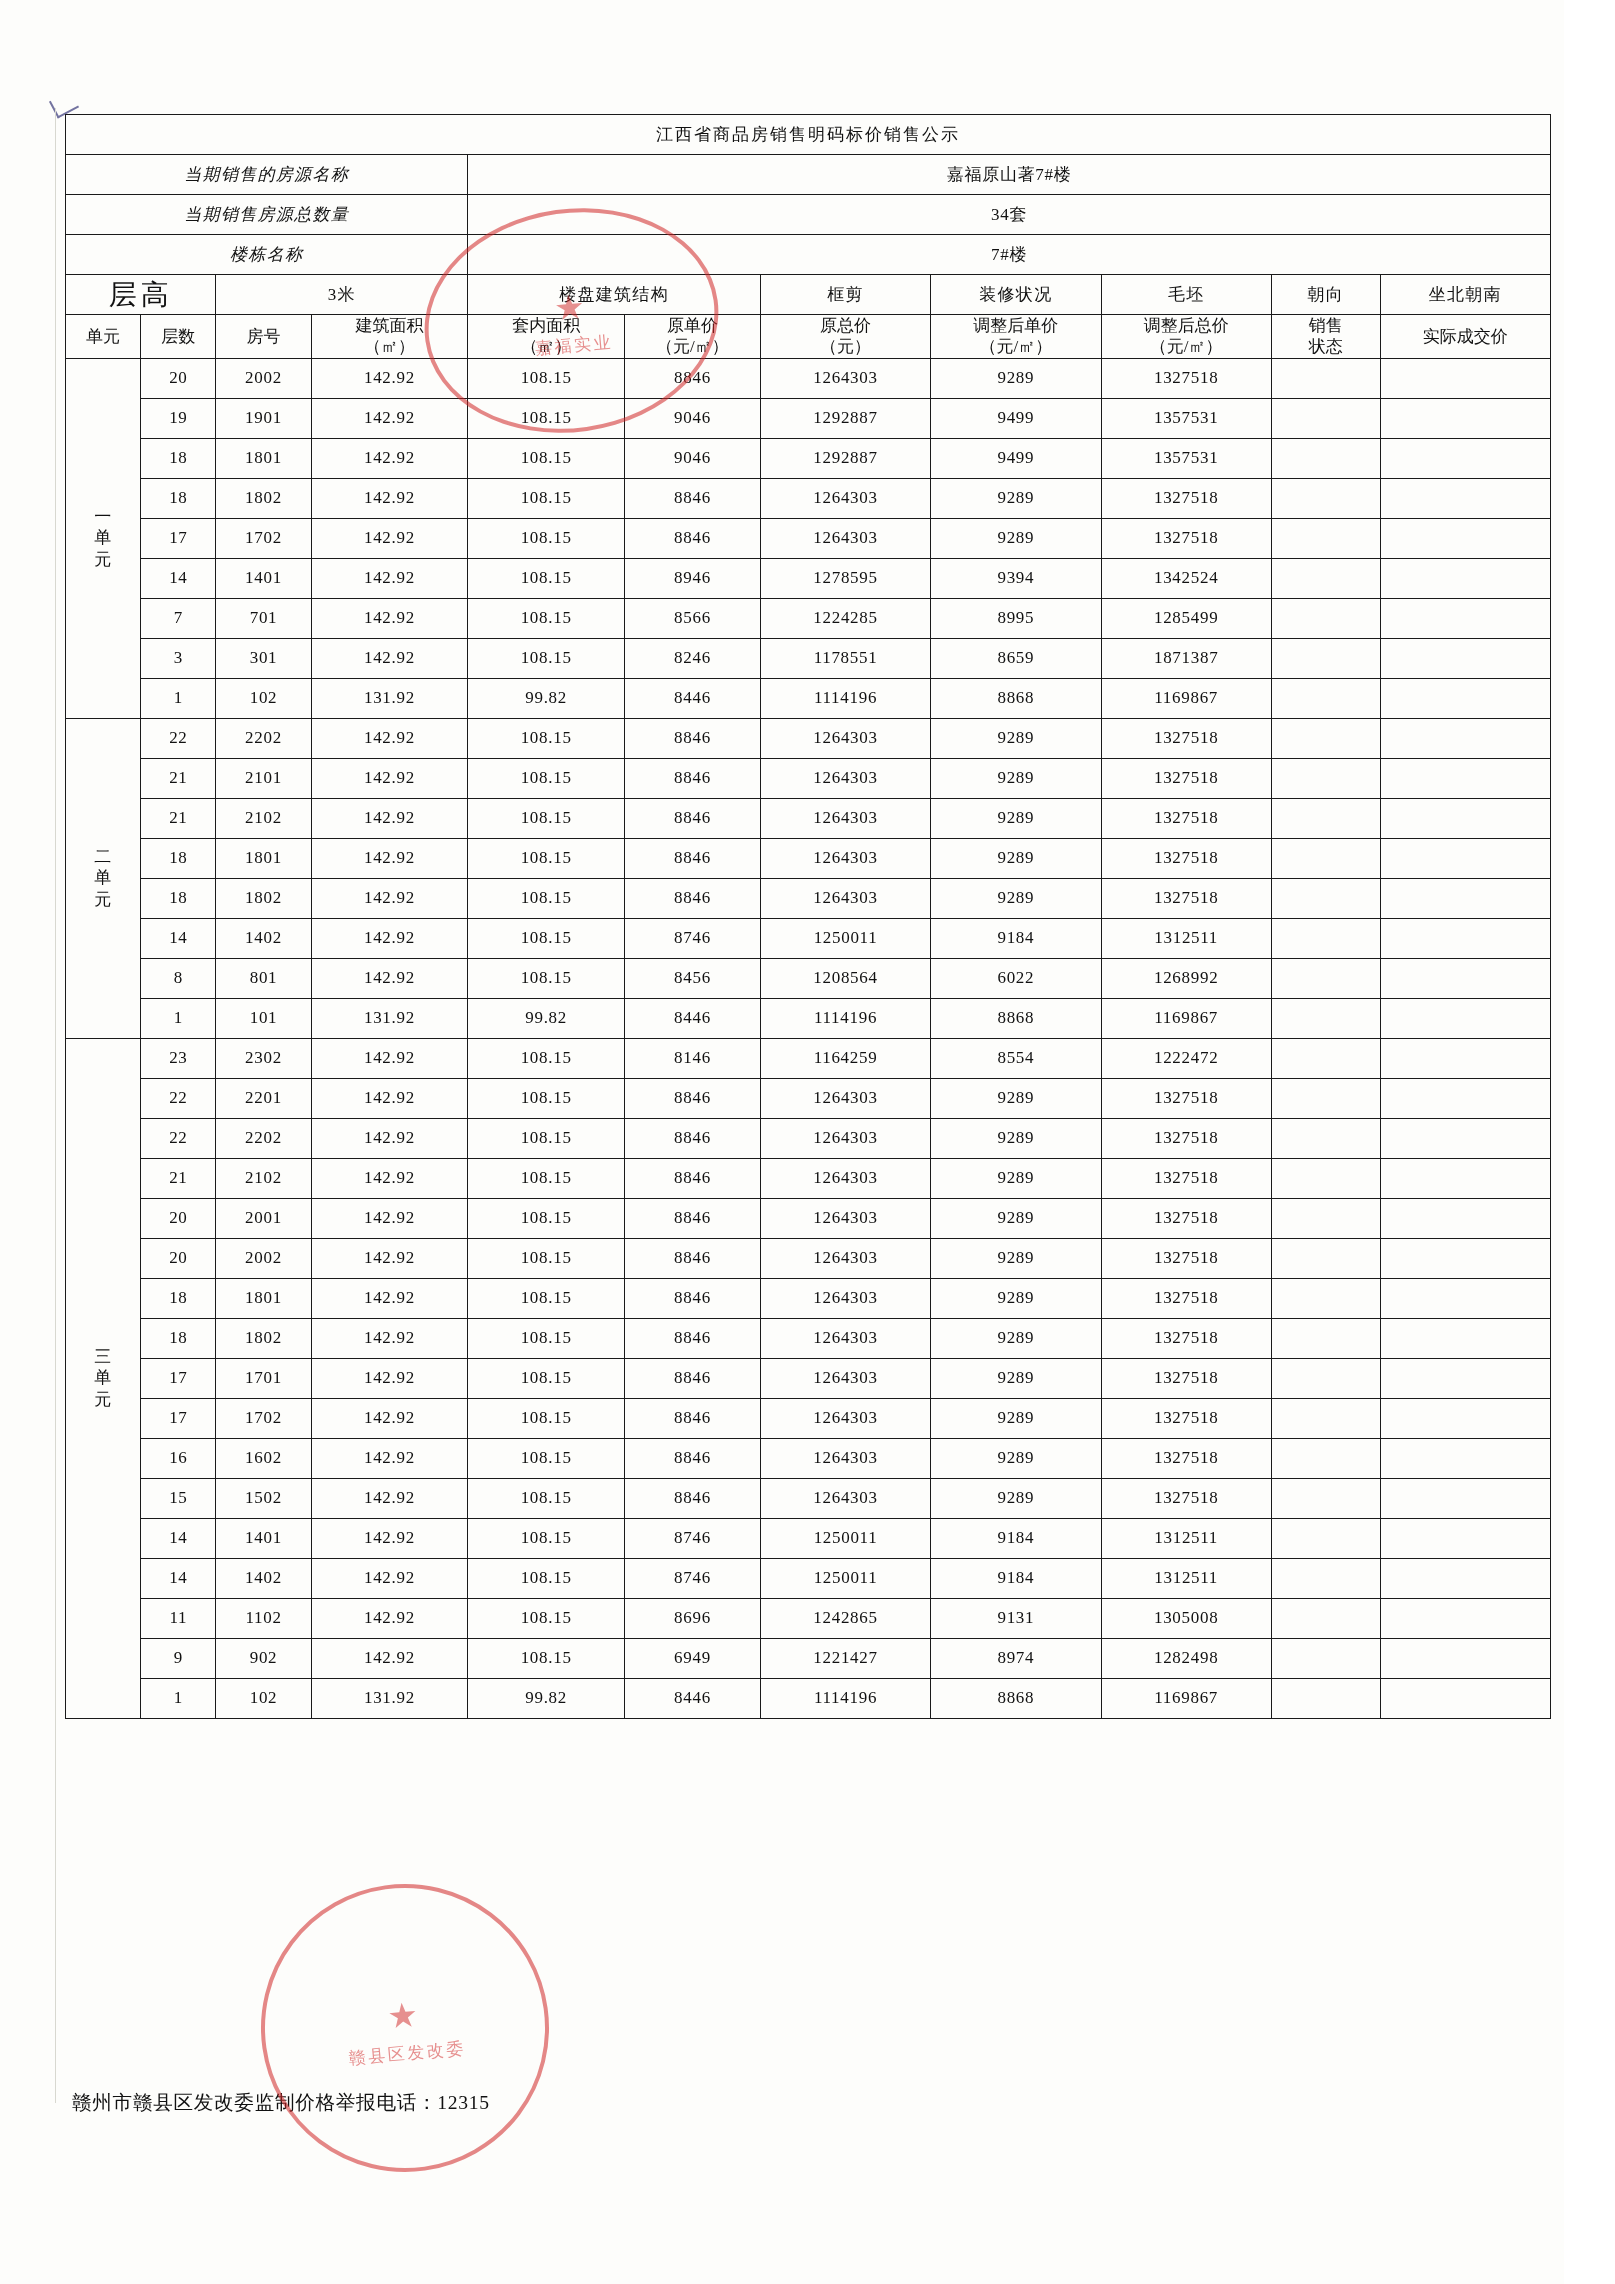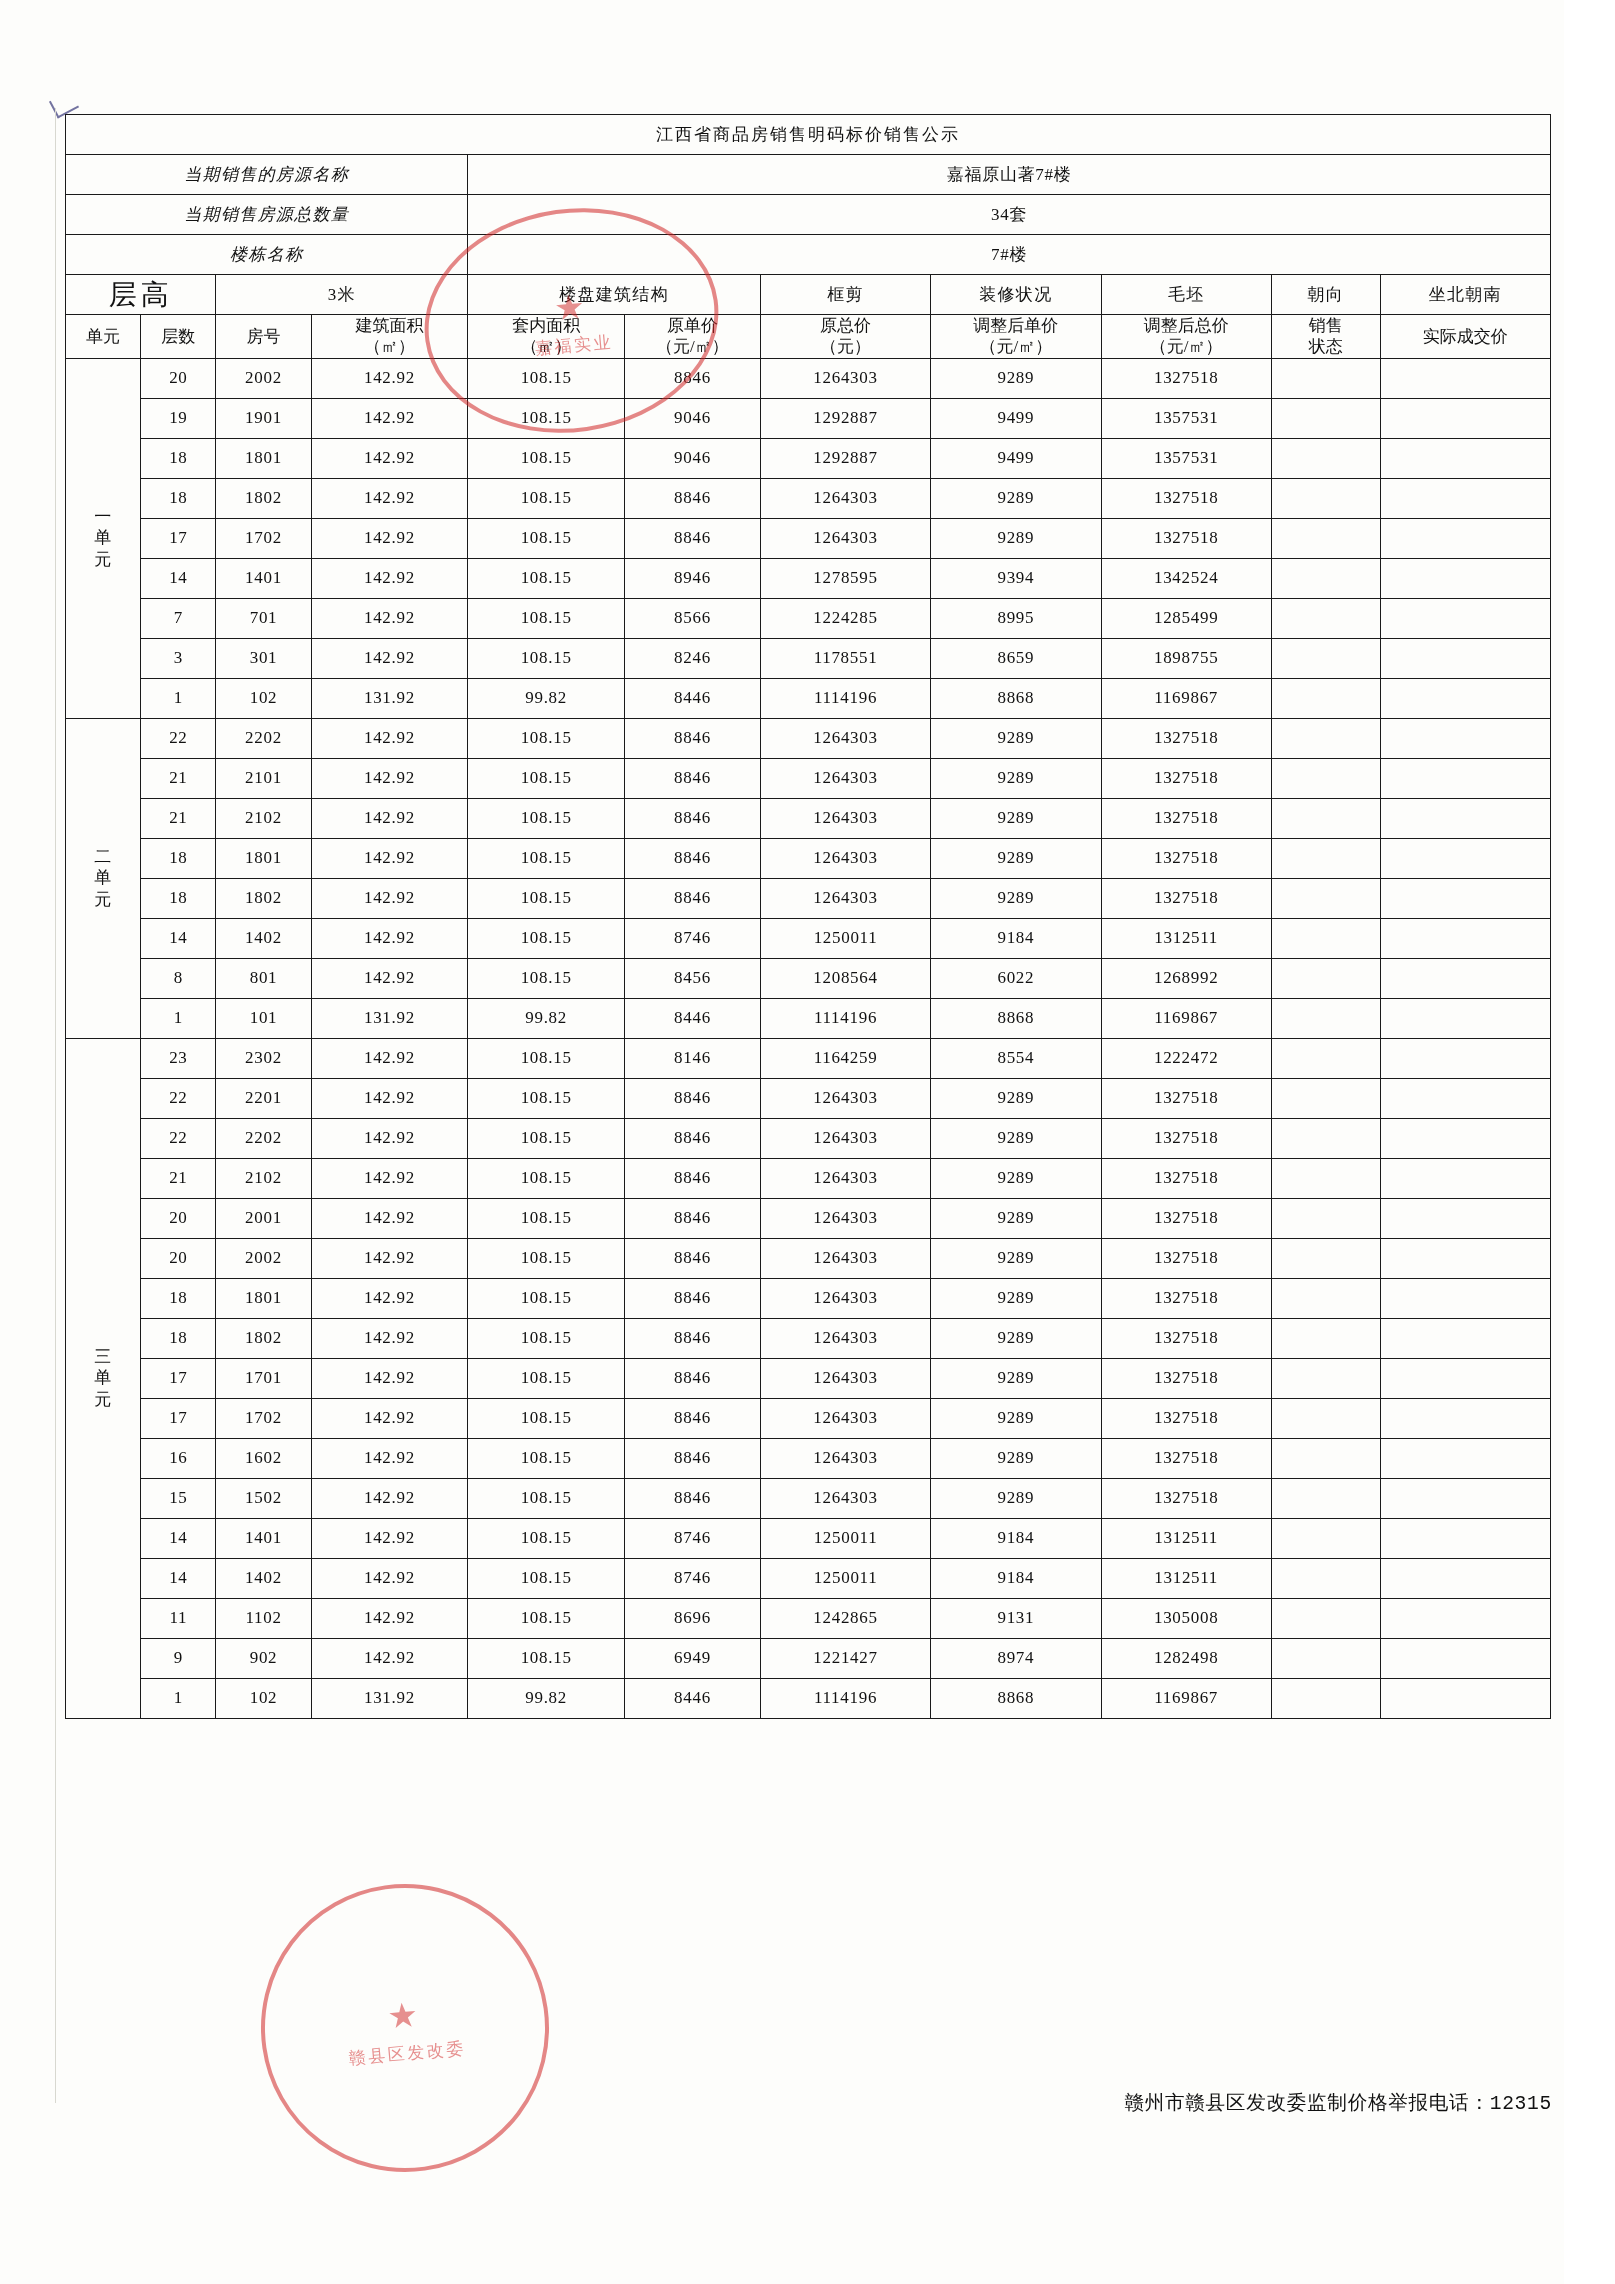--- a/index.html
+++ b/index.html
@@ -90,24 +90,23 @@
     font-size: 18px;
     font-family: "Liberation Serif", serif;
     letter-spacing: 0.7px;
   }
   .footer {
     position: absolute;
     left: 72px;
     top: 2089px;
     width: 1480px;
     display: flex;
-    justify-content: flex-end;
+    justify-content: flex-start;
     font-size: 19.6px;
     letter-spacing: 0.7px;
-    font-family: Liberation Mono, monospace;
   }
   
   .seal {
     position: absolute;
     border: 4.6px solid rgba(208, 38, 38, 0.55);
     border-radius: 50%;
     color: rgba(208, 38, 38, 0.6);
     display: flex;
     align-items: center;
     justify-content: center;
@@ -340,21 +339,21 @@
             <td></td>
           </tr>
           <tr class="data">
             <td>3</td>
             <td>301</td>
             <td>142.92</td>
             <td>108.15</td>
             <td>8246</td>
             <td>1178551</td>
             <td>8659</td>
-            <td>1898755</td>
+            <td>1871387</td>
             <td></td>
             <td></td>
           </tr>
           <tr class="data">
             <td>1</td>
             <td>102</td>
             <td>131.92</td>
             <td>99.82</td>
             <td>8446</td>
             <td>1114196</td>

